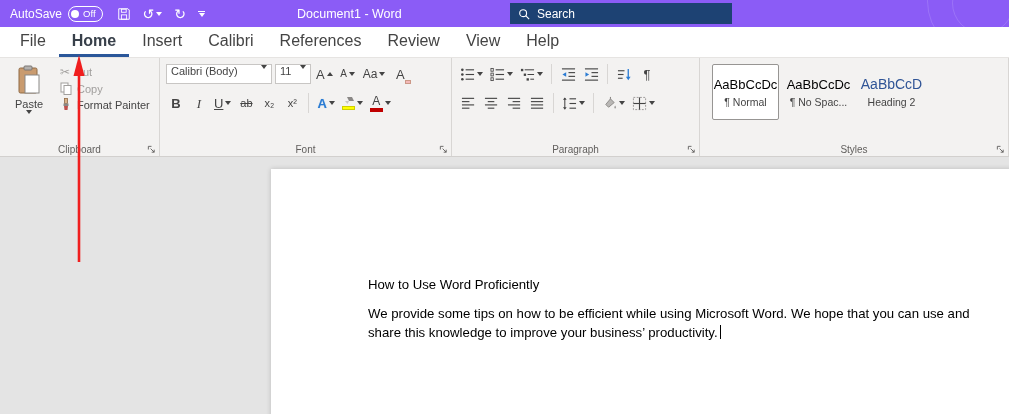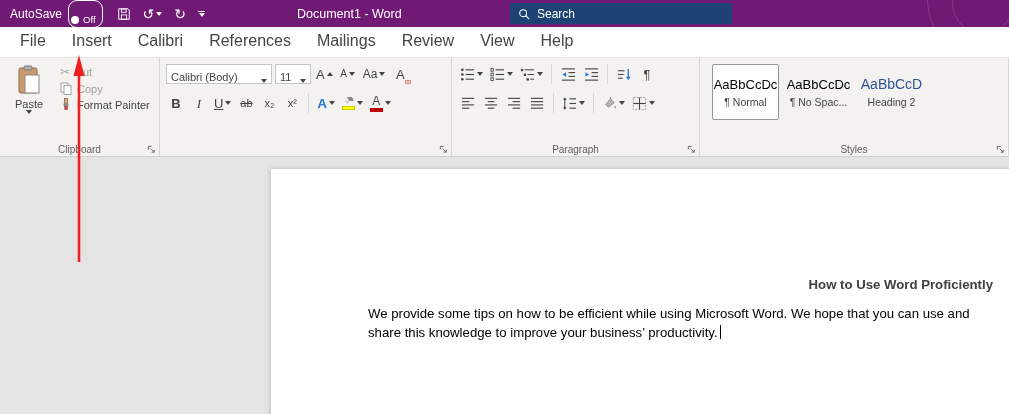--- a/index.html
+++ b/index.html
@@ -3,30 +3,30 @@
 <meta charset="utf-8">
 <style>
   html,body{margin:0;padding:0;}
   body{
     width:1009px;height:414px;overflow:hidden;position:relative;
     font-family:"Liberation Sans",sans-serif;background:#e4e4e4;
     -webkit-font-smoothing:antialiased;
   }
   
   .titlebar{
-    height:27px;background:#701a75;color:#fff;display:flex;align-items:center;
+    height:27px;background:#8b5cf6;color:#fff;display:flex;align-items:center;
     font-size:12px;padding-left:10px;position:relative;overflow:hidden;text-align:right;
   }
   .deco-circle{position:absolute;border:1px solid rgba(255,255,255,.14);border-radius:50%;pointer-events:none;}
   .deco-1{width:110px;height:110px;right:-30px;top:-55px;}
   .deco-2{width:60px;height:60px;right:-5px;top:-28px;}
   .autosave{display:flex;align-items:center;gap:6px;}
   .toggle{
     border:1px solid #fff;border-radius:9px;height:14px;display:flex;align-items:center;
-    padding:12px 6px 0 2px;gap:4px;cursor:pointer;
+    padding:0 6px 0 2px;gap:4px;cursor:pointer;
   }
   .toggle .knob{width:8px;height:8px;border-radius:50%;background:#fff;}
   .toggle .state{font-size:9.5px;}
   .qat{display:flex;align-items:center;gap:12px;margin-left:14px;}
   .qat-btn{display:flex;align-items:center;gap:2px;cursor:pointer;color:#fff;}
   .undo-glyph,.redo-glyph{font-size:14px;line-height:1;}
   .caret{width:0;height:0;border-left:3.5px solid transparent;border-right:3.5px solid transparent;border-top:4px solid #444;display:inline-block;}
   .caret.white{border-top-color:#fff;}
   .caret.up{border-top:none;border-bottom:4px solid #444;}
   .qat-more{display:flex;flex-direction:column;align-items:center;gap:1px;cursor:pointer;}
@@ -59,21 +59,21 @@
   .paste-btn{width:46px;display:flex;flex-direction:column;align-items:center;cursor:pointer;padding-top:2px;}
   .paste-btn .lbl{font-size:11px;margin-top:3px;}
   .clip-col{display:flex;flex-direction:column;gap:3px;padding-top:2px;}
   .clip-row{display:flex;align-items:center;gap:5px;font-size:11px;cursor:pointer;white-space:nowrap;}
   .clip-row.disabled{color:#a19f9d;}
   
   .grp-font{width:292px;}
   .font-row{display:flex;align-items:center;gap:3px;}
   .font-row+.font-row{margin-top:7px;}
   .combo{
-    background:#fff;border:1px solid #c8c6c4;height:20px;display:flex;align-items:flex-end;
+    background:#fff;border:1px solid #c8c6c4;height:20px;display:flex;align-items:flex-start;
     justify-content:space-between;font-size:11px;padding:0 4px;box-sizing:border-box;cursor:pointer;
   }
   .combo.name{width:106px;}
   .combo.size{width:36px;}
   .glyph{font-size:13px;line-height:1;}
   .glyph.small{font-size:10px;}
   .bold-g{font-weight:bold;}
   .italic-g{font-style:italic;font-family:"Liberation Serif",serif;}
   .underline-g{text-decoration:underline;}
   .strike-g{text-decoration:line-through;font-size:11px;}
@@ -98,21 +98,21 @@
   .style-preview{font-size:13px;color:#000;white-space:nowrap;}
   .style-preview.h{color:#2f5496;font-size:14px;}
   .style-name{font-size:10.5px;color:#444;white-space:nowrap;}
   
   .docarea{position:absolute;top:157px;left:0;right:0;bottom:0;background:#e4e4e4;}
   .page{
     position:absolute;left:271px;top:12px;width:770px;height:520px;background:#fff;
     box-shadow:0 0 5px rgba(0,0,0,.18);cursor:text;
   }
   .page-inner{padding:108px 48px 0 97px;width:625px;box-sizing:content-box;}
-  .doc-heading{text-align:right;font-size:13.2px;color:#404040;margin:0 0 12px 0;font-weight:bold;}
+  .doc-heading{text-align:left;font-size:13.2px;color:#000000;margin:0 0 12px 0;font-weight:normal;}
   .doc-body{font-size:13.2px;line-height:19px;color:#000;margin:0;}
   .text-caret{display:inline-block;width:1px;height:14px;background:#000;vertical-align:-2px;margin-left:2px;}
   
   .annotation{position:absolute;left:0;top:0;pointer-events:none;z-index:60;}
   svg.icon{display:block;}
 </style>
 </head>
 <body>
 
 <div class="titlebar">
@@ -154,24 +154,24 @@
     <svg class="icon" width="12" height="12" viewBox="0 0 14 14">
       <circle cx="6" cy="6" r="4" fill="none" stroke="#fff" stroke-width="1.3"></circle>
       <line x1="9" y1="9" x2="13" y2="13" stroke="#fff" stroke-width="1.3"></line>
     </svg>
     <span>Search</span>
   </div>
 </div>
 
 <div class="tabrow">
   <div class="tab">File</div>
+  <div class="tab selected">Home</div>
   <div class="tab">Insert</div>
   <div class="tab">Calibri</div>
   <div class="tab">References</div>
-  <div class="tab">Mailings</div>
   <div class="tab">Review</div>
   <div class="tab">View</div>
   <div class="tab">Help</div>
 </div>
 
 <div class="ribbon">
 
   <div class="group grp-clipboard">
     <div class="paste-btn">
       <svg class="icon" width="26" height="30" viewBox="0 0 26 30">
@@ -275,20 +275,21 @@
         <span class="caret"></span>
       </span>
       <span class="rbtn">
         <span class="colorbtn">
           <span class="glyph" style="font-size:12px;">A</span>
           <span class="colorbar bar-red"></span>
         </span>
         <span class="caret"></span>
       </span>
     </div>
+    <div class="group-label">Font</div>
     <span class="launcher">
       <svg class="icon" width="9" height="9" viewBox="0 0 10 10">
         <path d="M1.5 1.5 H5 M1.5 1.5 V5" stroke="#605e5c" fill="none" stroke-width="1"></path>
         <path d="M4 4 L8 8 M8 8 H5.2 M8 8 V5.2" stroke="#605e5c" fill="none" stroke-width="1"></path>
       </svg>
     </span>
   </div>
 
   <div class="group grp-paragraph">
     <div class="font-row">

